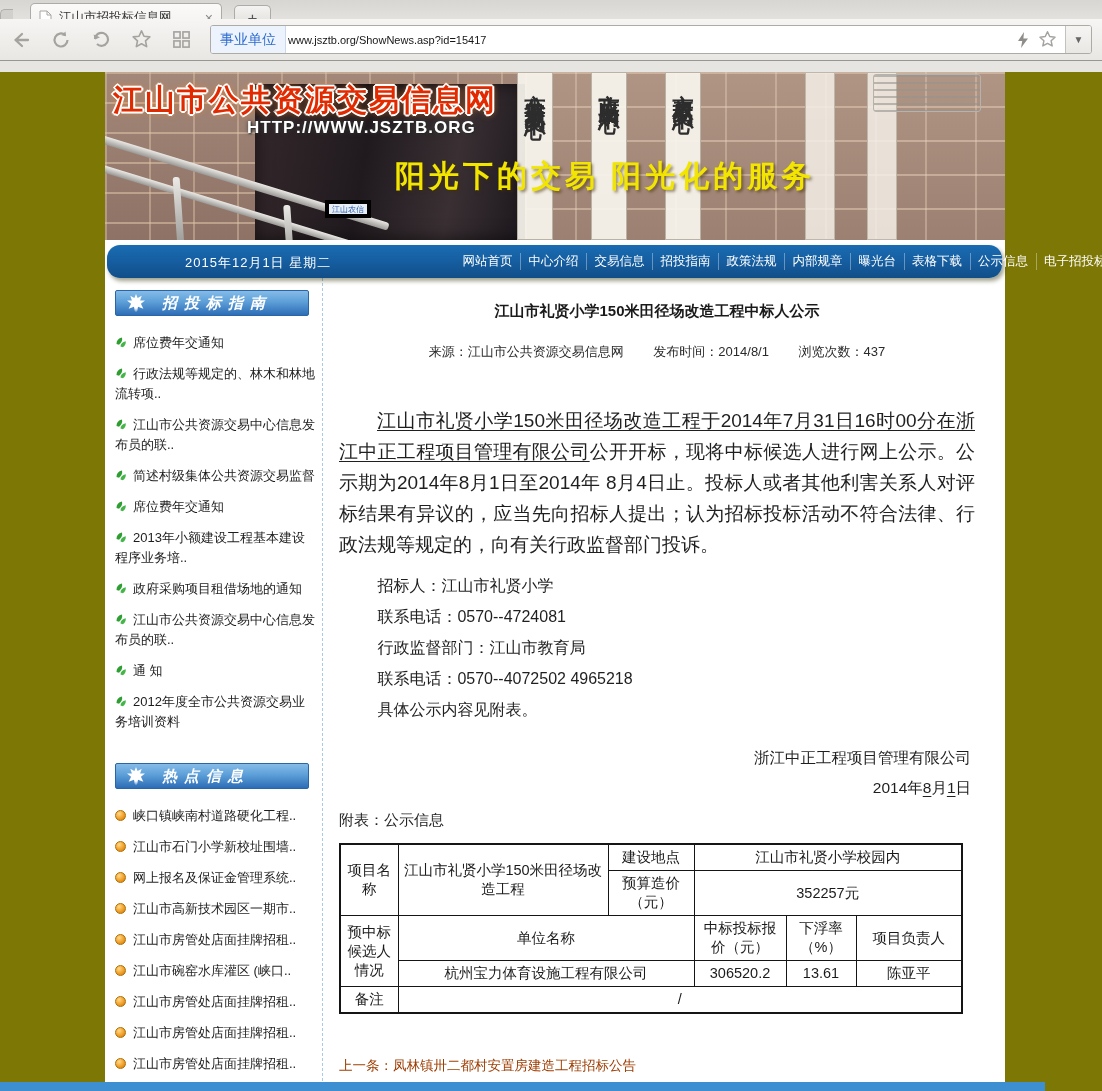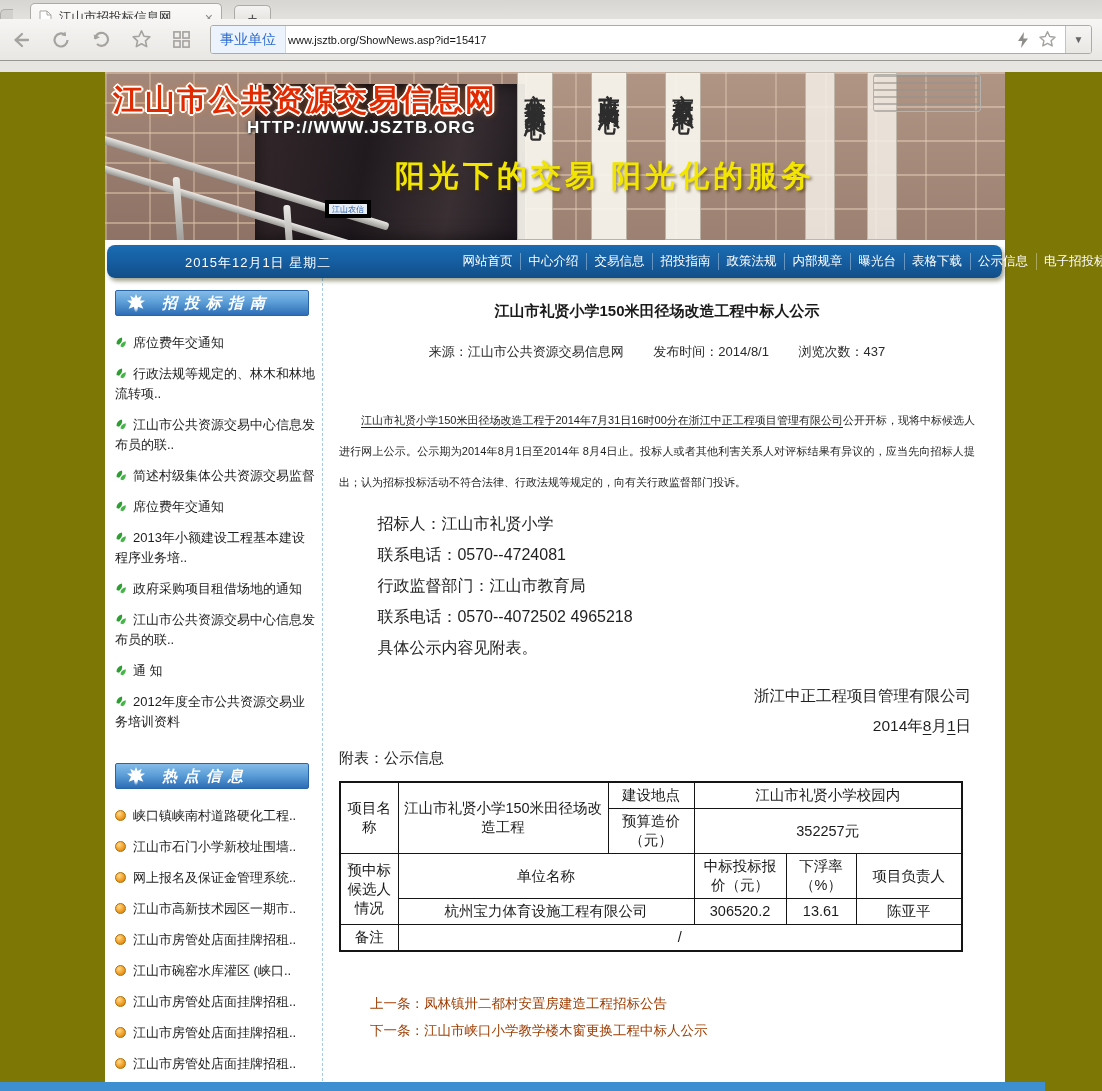--- a/index.html
+++ b/index.html
@@ -73,21 +73,21 @@
   .banner-title { position:absolute; left:8px; top:8px; font-size:30px; font-weight:bold; letter-spacing:2px;
     color:#e22a00;
     text-shadow:-2px 0 0 #fff, 2px 0 0 #fff, 0 -2px 0 #fff, 0 2px 0 #fff,
       -1px -1px 0 #fff, 1px -1px 0 #fff, -1px 1px 0 #fff, 1px 1px 0 #fff, 0 0 7px #ff7d1e; }
   .banner-url { position:absolute; left:142px; top:46px; font-size:17px; font-weight:bold; letter-spacing:1px;
     color:#fff; text-shadow:1px 1px 2px #222, 0 0 4px #444; }
   .banner-slogan { position:absolute; left:290px; top:84px; font-size:30px; font-weight:bold; letter-spacing:4px;
     color:#f2e600; text-shadow:2px 2px 3px rgba(70,45,0,.55); z-index:5; white-space:nowrap; }
 
   
-  .navbar { position:relative; margin:5px 3px 0 2px; height:33px; border-radius:8px;
+  .navbar { position:relative; margin:5px 3px 0 2px; height:33px; border-radius:13px;
     background:linear-gradient(#1a6cb2,#155c9e 55%,#114e88);
     box-shadow:2px 3px 4px rgba(45,45,0,.45); color:#fff; }
   .nav-date { position:absolute; left:78px; top:9px; font-size:13px; letter-spacing:1px; }
   .nav-menu { position:absolute; left:348px; top:0; height:33px; display:flex; align-items:center; }
   .menu-item { font-size:12.5px; padding:0 7.5px; white-space:nowrap; color:#fff; text-decoration:none; cursor:pointer; }
   .menu-item:not(:first-of-type) { border-left:1px solid rgba(255,255,255,.35); }
 
   
   .content { display:flex; align-items:stretch; }
   .sidebar { width:218px; flex:0 0 218px; border-right:1px dashed #a5cbe9; padding:8px 0 20px 6px; min-height:795px; }
@@ -100,34 +100,34 @@
   .side-item .bullet { display:inline-block; width:12px; height:12px; margin-right:6px; vertical-align:-1px; }
   .ball { display:inline-block; width:11px; height:11px; margin-right:7px; vertical-align:-1px; border-radius:50%;
     background:radial-gradient(circle at 35% 30%, #ffd98a, #f0a028 55%, #c97608); border:1px solid #b06c00; }
   .hot-gap { height:16px; }
 
   
   .main { flex:1; padding:24px 30px 0 16px; }
   .art-title { text-align:center; font-size:15px; font-weight:bold; color:#1a1a1a; }
   .art-meta { text-align:center; font-size:13px; margin-top:22px; color:#2a2a2a; }
   .art-meta span { margin:0 13px; }
-  .art-para { margin-top:44px; font-size:11px; line-height:31px; text-align:justify; text-indent:2em; color:#1f1f1f; }
+  .art-para { margin-top:44px; font-size:19px; line-height:31px; text-align:justify; text-indent:2em; color:#1f1f1f; }
   .u { text-decoration:underline; text-underline-offset:3px; }
   .info-block { margin-top:10px; }
   .info-line { font-size:16px; line-height:31px; padding-left:2.4em; color:#1f1f1f; }
   .signature { text-align:right; padding-right:4px; margin-top:18px; font-size:15.5px; line-height:30px; color:#1f1f1f; }
   .attach-line { font-size:15px; margin-top:8px; color:#1f1f1f; }
 
   table.bid { margin-top:13px; border-collapse:collapse; width:622px; border:2px solid #151515;
     font-size:14.5px; color:#1b1b1b; table-layout:fixed; }
   table.bid td { border:1px solid #151515; text-align:center; vertical-align:middle; padding:3px 4px; line-height:19px; }
   .r1 td { height:26px; } .r2 td { height:42px; } .r3 td { height:44px; } .r4 td { height:25px; } .r5 td { height:24px; }
 
   .prevnext { margin-top:38px; font-size:13.5px; line-height:27px; color:#9d3c00; }
-  .pn-link { color:#9d3c00; cursor:pointer;margin-left:31px; }
+  .pn-link { color:#9d3c00; cursor:pointer; }
 
   
   .footer-bar { position:absolute; left:0; bottom:0; width:1045px; height:9px; background:#3e8ed2; }
 
   svg { display:block; }
 </style>
 </head>
 <body>
 
 <div class="chrome">

